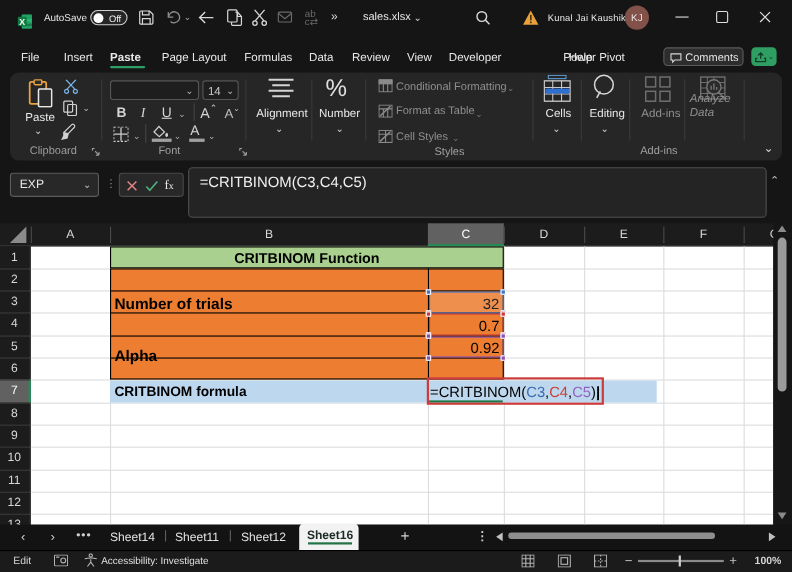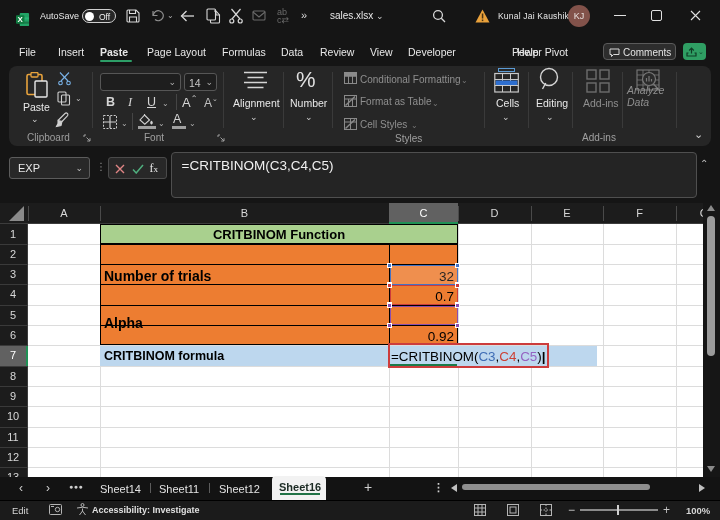--- a/index.html
+++ b/index.html
@@ -342,21 +342,21 @@
 <div class="abs" style="left:100px;top:244.3px;width:358px;height:101px;background:#ed7d31;border:1px solid #000;"></div>
 <div class="abs" style="left:389px;top:244.3px;width:1px;height:101px;background:#000;"></div>
 <div class="abs" style="left:100px;top:264.1px;width:358px;height:1px;background:#000;"></div>
 <div class="abs" style="left:100px;top:284.4px;width:358px;height:1px;background:#000;"></div>
 <div class="abs" style="left:100px;top:304.7px;width:358px;height:1px;background:#000;"></div>
 <div class="abs" style="left:100px;top:325px;width:358px;height:1px;background:#000;"></div>
 <div class="abs" style="left:104px;top:268px;color:#000;font-weight:bold;font-size:14px;">Number of trials</div>
 <div class="abs" style="left:104px;top:315px;color:#000;font-weight:bold;font-size:14px;">Alpha</div>
 <div class="abs" style="left:389px;top:268.5px;width:65px;text-align:right;color:#000;font-size:13.5px;">32</div>
 <div class="abs" style="left:389px;top:288.8px;width:65px;text-align:right;color:#000;font-size:13.5px;">0.7</div>
-<div class="abs" style="left:389px;top:309.1px;width:65px;text-align:right;color:#000;font-size:13.5px;margin-top:20px;">0.92</div>
+<div class="abs" style="left:389px;top:309.1px;width:65px;text-align:right;color:#000;font-size:13.5px;">0.92</div>
 
 <div id="refC3" class="abs" style="left:389.5px;top:265px;width:68px;height:19.5px;border:1.5px solid #4472c4;background:rgba(255,255,255,0.14);"></div>
 <div id="refC4" class="abs" style="left:389.5px;top:285.3px;width:68px;height:19.5px;border:1.5px solid #cc3b3b;"></div>
 <div id="refC5" class="abs" style="left:389.5px;top:305.6px;width:68px;height:19.5px;border:1.5px solid #8a4fb0;"></div>
 <div class="abs" style="left:387.0px;top:262.5px;width:5px;height:5px;background:#4472c4;border:0.5px solid #fff;"></div>
 <div class="abs" style="left:387.0px;top:282.0px;width:5px;height:5px;background:#4472c4;border:0.5px solid #fff;"></div>
 <div class="abs" style="left:454.5px;top:262.5px;width:5px;height:5px;background:#4472c4;border:0.5px solid #fff;"></div>
 <div class="abs" style="left:454.5px;top:282.0px;width:5px;height:5px;background:#4472c4;border:0.5px solid #fff;"></div>
 <div class="abs" style="left:387.0px;top:282.8px;width:5px;height:5px;background:#cc3b3b;border:0.5px solid #fff;"></div>
 <div class="abs" style="left:387.0px;top:302.3px;width:5px;height:5px;background:#cc3b3b;border:0.5px solid #fff;"></div>
@@ -400,21 +400,21 @@
 <div class="abs" style="left:12px;top:505px;color:#d5d5d5;font-size:9.5px;">Edit</div>
 <svg class="abs" style="left:49px;top:504px" width="13" height="11" viewBox="0 0 13 11" fill="none" stroke="#b5b5b5" stroke-width="1">
   <rect x="0.5" y="0.5" width="12" height="10" rx="1"></rect>
   <circle cx="8.5" cy="5.5" r="2.2"></circle>
       <path d="M2 2.5 H5"></path>
 </svg>
 <svg class="abs" style="left:76px;top:503px" width="13" height="13" viewBox="0 0 13 13" fill="none" stroke="#b5b5b5" stroke-width="1">
   <circle cx="6.5" cy="2" r="1.5"></circle>
   <path d="M1 5 Q6.5 3.5 12 5 M6.5 5.5 V8 M6.5 8 L3.5 12 M6.5 8 L9.5 12"></path>
 </svg>
-<div class="abs" style="left:92px;top:505px;color:#e0e0e0;font-size:9px;font-weight:bold;">Accessibility: Investigate</div>
+<div class="abs" style="left:92px;top:505px;color:#e0e0e0;font-size:9px;font-weight:normal;">Accessibility: Investigate</div>
 <svg class="abs" style="left:474px;top:504px" width="12" height="12" viewBox="0 0 12 12" fill="none" stroke="#b5b5b5" stroke-width="1">
   <rect x="0.5" y="0.5" width="11" height="11"></rect>
       <path d="M0.5 4 H11.5 M0.5 8 H11.5 M4 0.5 V11.5 M8 0.5 V11.5"></path>
 </svg>
 <svg class="abs" style="left:507px;top:504px" width="12" height="12" viewBox="0 0 12 12" fill="none" stroke="#b5b5b5" stroke-width="1">
   <rect x="0.5" y="0.5" width="11" height="11"></rect>
       <rect x="3" y="3" width="6" height="6"></rect>
 </svg>
 <svg class="abs" style="left:540px;top:504px" width="12" height="12" viewBox="0 0 12 12" fill="none" stroke="#b5b5b5" stroke-width="1">
   <rect x="0.5" y="0.5" width="11" height="11"></rect>

